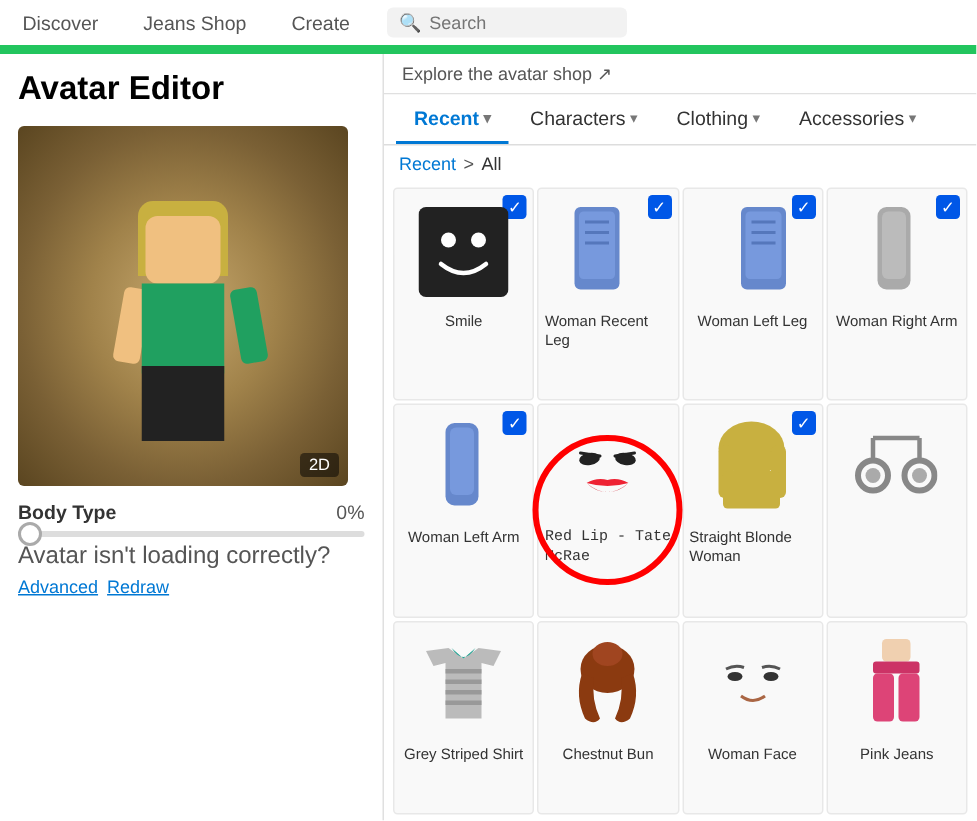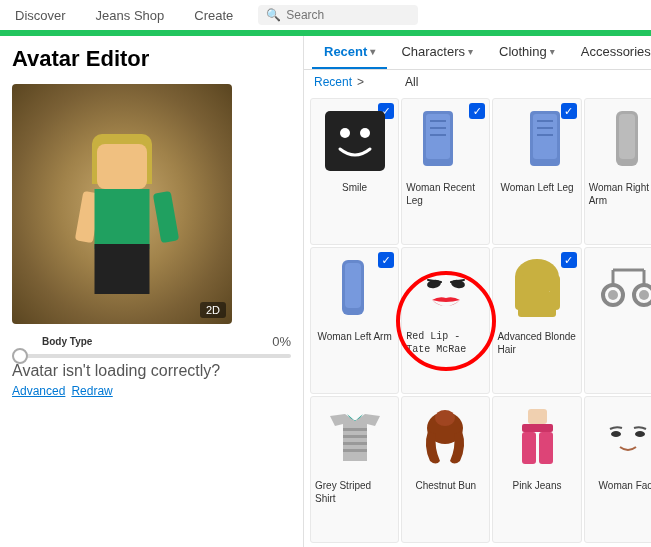--- a/index.html
+++ b/index.html
@@ -48,21 +48,21 @@
       width: 100%;
     }
 
     .main-layout {
       display: flex;
       height: calc(547px - 36px);
     }
 
     
     .left-panel {
-      width: 304px;
+      width: 256px;
       background: #fff;
       border-right: 1px solid #e0e0e0;
       padding: 10px 12px;
       flex-shrink: 0;
     }
     .page-title {
       font-size: 22px;
       font-weight: bold;
       color: #000;
       margin-bottom: 12px;
@@ -153,24 +153,23 @@
       border-radius: 3px;
     }
 
     .body-type-row {
       display: flex;
       align-items: center;
       justify-content: space-between;
       margin-top: 10px;
     }
     .body-type-label {
-      font-size: 10px;
+      font-size: 13px;
       font-weight: bold;
       color: #333;
-      margin-left: 30px;
     }
     .body-type-pct {
       font-size: 13px;
       color: #555;
     }
     .slider-container {
       margin-top: 5px;
     }
     .slider-track {
       width: 100%;
@@ -413,20 +412,23 @@
     </div>
 
     <div class="error-msg">Avatar isn't loading correctly?</div>
     <div class="advanced-redraw">
       <button class="link-btn">Advanced</button>
       <button class="link-btn">Redraw</button>
     </div>
   </div>
 
   <div class="right-panel">
+    <div class="explore-bar">
+      <span>Explore the avatar shop ↗</span>
+    </div>
 
     <div class="tabs-row">
       <button class="tab-btn active">
         <span>Recent</span>
         <span class="tab-chevron">▾</span>
       </button>
       <button class="tab-btn">
         <span>Characters</span>
         <span class="tab-chevron">▾</span>
       </button>
@@ -436,21 +438,21 @@
       </button>
       <button class="tab-btn">
         <span>Accessories</span>
         <span class="tab-chevron">▾</span>
       </button>
     </div>
 
     <div class="breadcrumb">
       <span style="cursor:pointer;">Recent</span>
       <span class="breadcrumb-sep">&gt;</span>
-      <span style="color:#333;margin-left:36px;">All</span>
+      <span style="color:#333;">All</span>
     </div>
 
     <div class="items-grid">
 
       <div class="grid-item">
         <div class="item-check">✓</div>
         <div class="item-img">
           <svg class="smile-face" viewBox="0 0 60 60">
             <rect width="60" height="60" fill="#222" rx="5"></rect>
             <circle cx="20" cy="22" r="5" fill="#fff"></circle>
@@ -532,21 +534,21 @@
       <div class="grid-item">
         <div class="item-check">✓</div>
         <div class="item-img">
           <svg class="hair-item" viewBox="0 0 55 65">
             <ellipse cx="27" cy="20" rx="22" ry="18" fill="#c8b040"></ellipse>
             <rect x="5" y="18" width="10" height="35" rx="4" fill="#c8b040"></rect>
             <rect x="40" y="18" width="10" height="35" rx="4" fill="#c8b040"></rect>
             <rect x="8" y="35" width="38" height="25" rx="3" fill="#c8b040"></rect>
           </svg>
         </div>
-        <div class="item-name">Advanced Blonde Hair</div>
+        <div class="item-name">Straight Blonde Woman</div>
       </div>
 
       <div class="grid-item">
         <div class="item-img">
           <svg class="headphones-item" viewBox="0 0 55 60">
             <circle cx="12" cy="35" r="10" fill="none" stroke="#888" stroke-width="4"></circle>
             <circle cx="12" cy="35" r="5" fill="#aaa"></circle>
             <line x1="12" y1="25" x2="12" y2="10" stroke="#888" stroke-width="3"></line>
             <line x1="12" y1="10" x2="43" y2="10" stroke="#888" stroke-width="3"></line>
             <line x1="43" y1="10" x2="43" y2="25" stroke="#888" stroke-width="3"></line>
@@ -582,43 +584,43 @@
 
             <path d="M10 25 Q5 40 12 55 Q18 60 22 55 Q16 42 18 28" fill="#8b3a10"></path>
             <path d="M44 25 Q49 40 42 55 Q36 60 32 55 Q38 42 36 28" fill="#8b3a10"></path>
           </svg>
         </div>
         <div class="item-name">Chestnut Bun</div>
       </div>
 
       <div class="grid-item">
         <div class="item-img">
+          <svg class="face-item" viewBox="0 0 60 60">
+            <ellipse cx="30" cy="30" r="26" fill="#f0d0b0"></ellipse>
+
+            <ellipse cx="18" cy="25" rx="5" ry="3" fill="#333"></ellipse>
+            <ellipse cx="42" cy="25" rx="5" ry="3" fill="#333"></ellipse>
+
+            <path d="M12 20 Q18 17 24 19" stroke="#555" stroke-width="2" fill="none"></path>
+            <path d="M36 19 Q42 17 48 20" stroke="#555" stroke-width="2" fill="none"></path>
+
+            <path d="M22 38 Q30 44 38 38" stroke="#aa6644" stroke-width="2" fill="none"></path>
+          </svg>
+        </div>
+        <div class="item-name">Woman Face</div>
+      </div>
+
+      <div class="grid-item">
+        <div class="item-img">
           <svg class="jeans-item" viewBox="0 0 55 70">
 
             <rect x="18" y="5" width="19" height="15" rx="3" fill="#f0d0b0"></rect>
             <rect x="12" y="20" width="31" height="8" rx="2" fill="#cc3366"></rect>
             <rect x="12" y="28" width="14" height="32" rx="3" fill="#dd4477"></rect>
             <rect x="29" y="28" width="14" height="32" rx="3" fill="#dd4477"></rect>
           </svg>
         </div>
         <div class="item-name">Pink Jeans</div>
       </div>
 
-      <div class="grid-item">
-        <div class="item-img">
-          <svg class="face-item" viewBox="0 0 60 60">
-            <ellipse cx="30" cy="30" r="26" fill="#f0d0b0"></ellipse>
-
-            <ellipse cx="18" cy="25" rx="5" ry="3" fill="#333"></ellipse>
-            <ellipse cx="42" cy="25" rx="5" ry="3" fill="#333"></ellipse>
-
-            <path d="M12 20 Q18 17 24 19" stroke="#555" stroke-width="2" fill="none"></path>
-            <path d="M36 19 Q42 17 48 20" stroke="#555" stroke-width="2" fill="none"></path>
-
-            <path d="M22 38 Q30 44 38 38" stroke="#aa6644" stroke-width="2" fill="none"></path>
-          </svg>
-        </div>
-        <div class="item-name">Woman Face</div>
-      </div>
-
     </div>
   </div>
 </div>
 
 </body></html>

